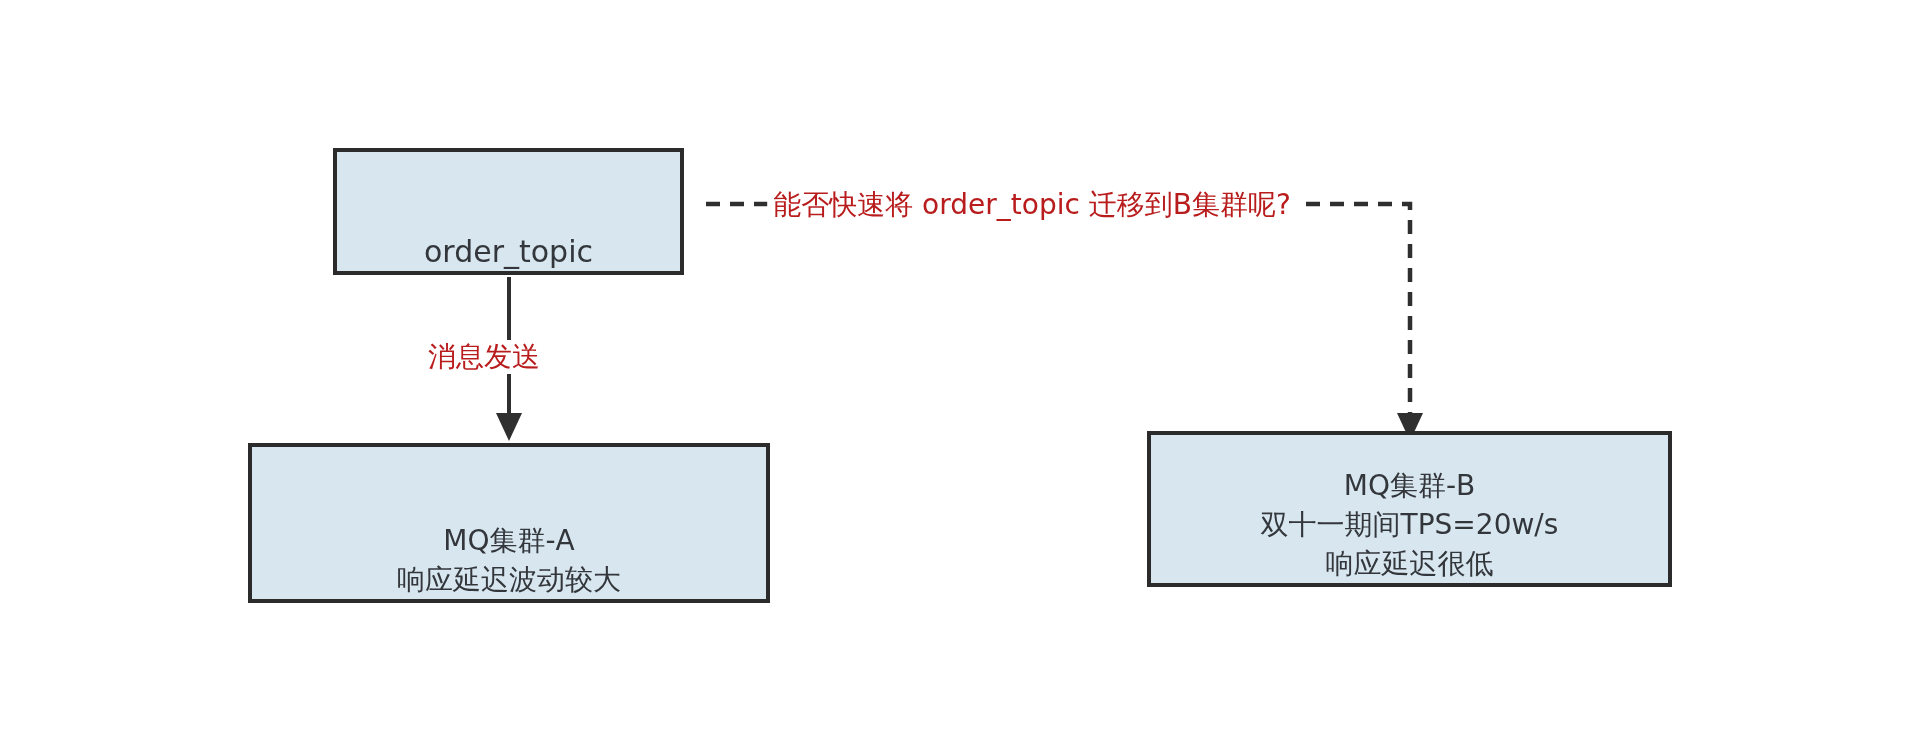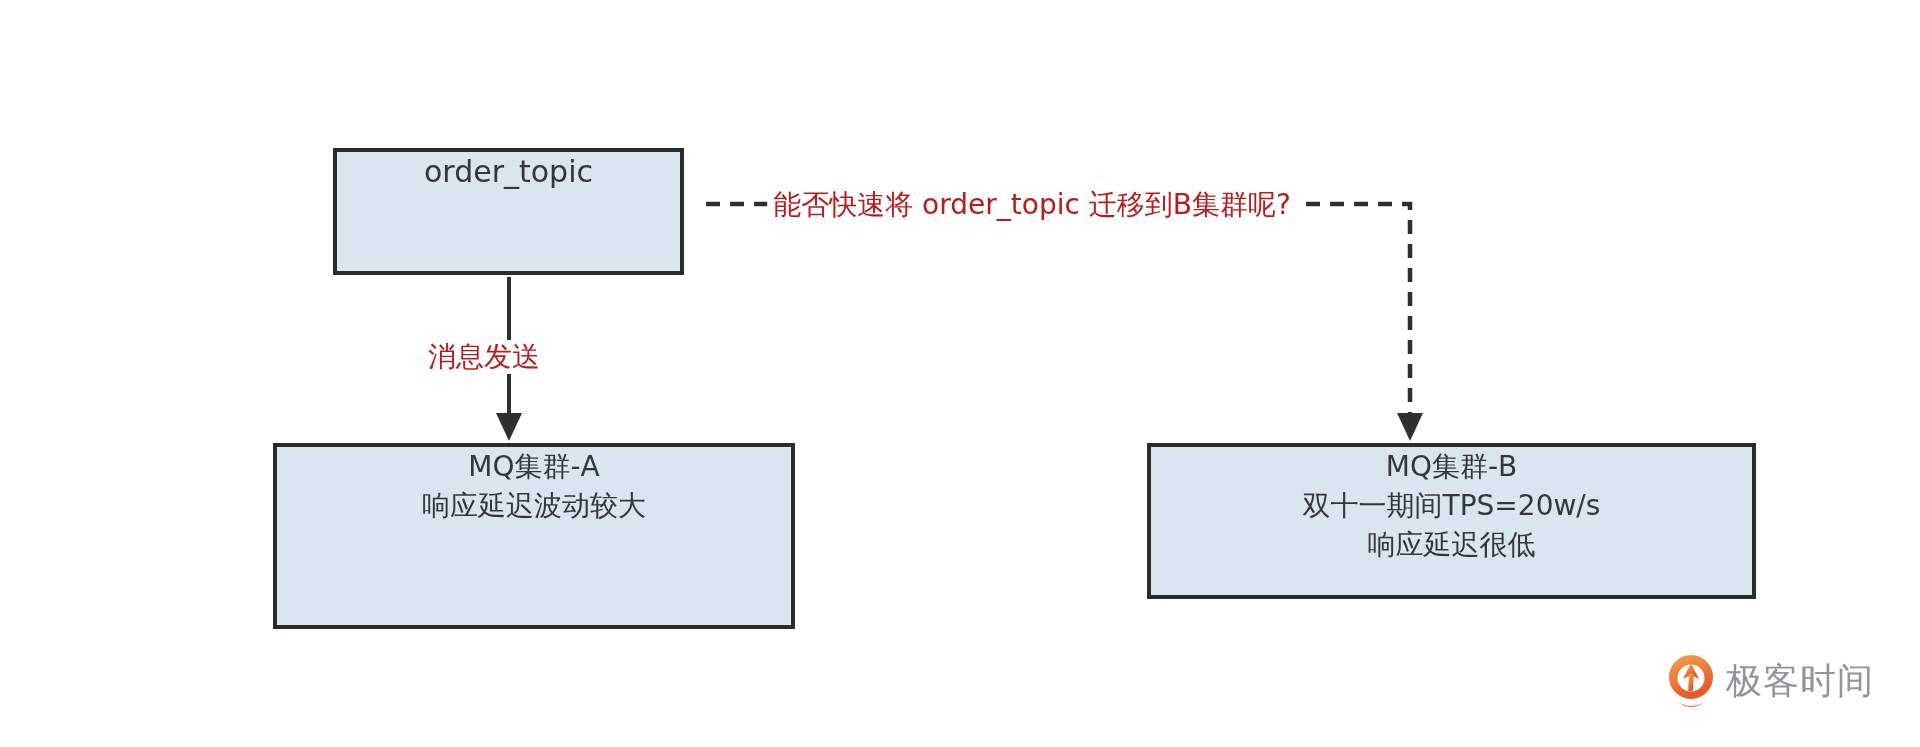--- a/index.html
+++ b/index.html
@@ -19,37 +19,37 @@
     pointer-events: none;
   }
   .node {
     position: absolute;
     background: #d8e6ef;
     border: 4px solid #2b2b2b;
     color: #33373c;
     display: flex;
     flex-direction: column;
     align-items: center;
-    justify-content: flex-start;
+    justify-content: flex-end;
     text-align: center;
     font-size: 28px;
     line-height: 39px;
   }
   .node--topic {
     left: 333px; top: 148px;
     width: 351px; height: 127px;
     font-size: 30px;
   }
   .node--cluster-a {
     left: 248px; top: 443px;
-    width: 522px; height: 186px; margin-left: 25px;
+    width: 522px; height: 160px;
   }
   .node--cluster-b {
-    left: 1147px; top: 443px;
-    width: 609px; height: 156px;
+    left: 1147px; top: 431px;
+    width: 525px; height: 156px;
   }
   .edge-label {
     position: absolute;
     background: #ffffff;
     color: #b91c1c;
     font-size: 28px;
     line-height: 34px;
     white-space: nowrap;
     padding: 0 6px;
     transform: translateX(-50%);
@@ -102,34 +102,14 @@
   <div class="node node--cluster-b">
     <span>MQ集群-B</span>
     <span>双十一期间TPS=20w/s</span>
     <span>响应延迟很低</span>
   </div>
 
   <span class="edge-label edge-label--send">消息发送</span>
 
   <span class="edge-label edge-label--question">能否快速将 order_topic 迁移到B集群呢?</span>
 
-  <div class="logo">
-    <svg class="logo-icon" viewBox="0 0 46 60">
-      <defs>
-        <linearGradient id="gt-orange" x1="0" y1="0" x2="0.4" y2="1">
-          <stop offset="0" stop-color="#f5a24d"></stop>
-          <stop offset="1" stop-color="#e45a28"></stop>
-        </linearGradient>
-      </defs>
-
-      <circle cx="23" cy="23" r="22" fill="url(#gt-orange)"></circle>
-
-      <circle cx="23" cy="24" r="13.5" fill="#ffffff"></circle>
-
-      <polygon points="23,9 31,25 23,21 15,25" fill="url(#gt-orange)"></polygon>
-      <rect x="20.6" y="20" width="4.8" height="17" fill="url(#gt-orange)" transform="rotate(3 23 28)"></rect>
-
-      <path d="M 5 44 Q 23 62 41 44 Q 33 52 23 52 Q 13 52 5 44 Z" fill="url(#gt-orange)"></path>
-    </svg>
-    <span class="logo-text">极客时间</span>
-  </div>
 
 </div>
 
 </body></html>

